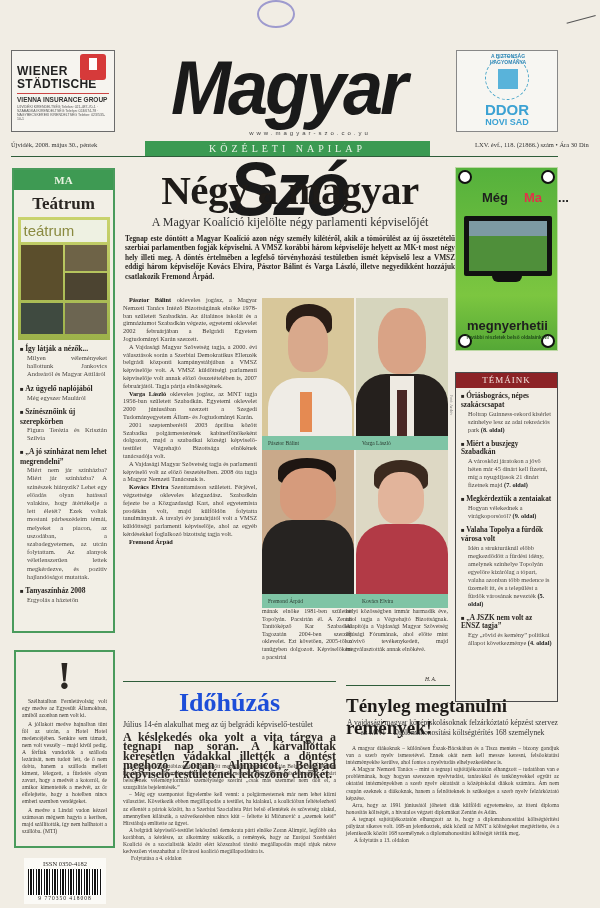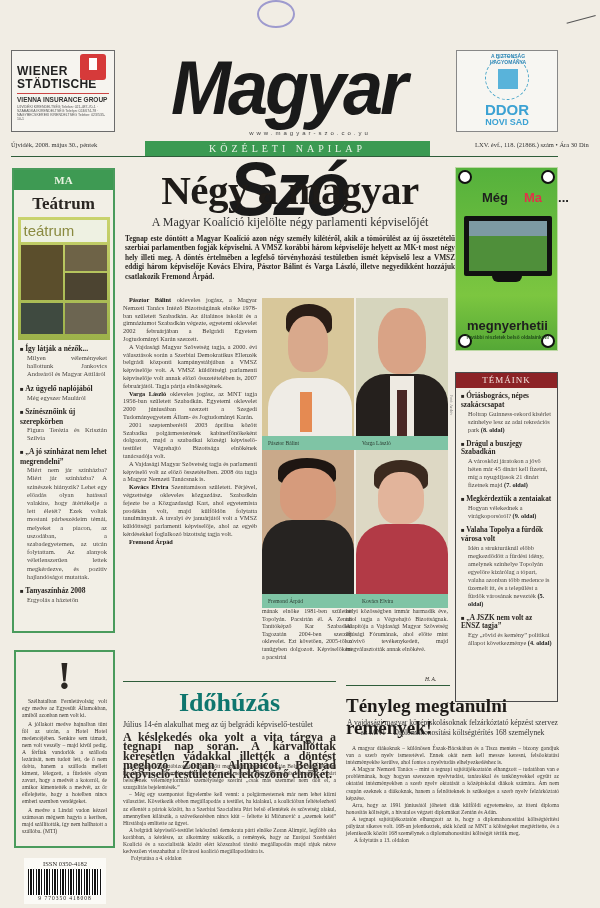--- a/index.html
+++ b/index.html
@@ -98,21 +98,21 @@
   .temaink { left: 455px; top: 362px; width: 103px; height: 330px; border: 1px solid #4b4b4b; margin-top: 10px; }
   .temaink .bar { height: 15px; background: #8c2326; color: #f5e6e0; font-size: 9px; letter-spacing: 1px; text-align: center; line-height: 15px; }
   .temaink ul { list-style: none; padding: 4px 5px 0 5px; }
   .temaink li { margin-bottom: 6px; }
   .temaink .th { font-size: 7.3px; font-weight: bold; line-height: 8.8px; }
   .temaink .th::before { content: "■ "; font-size: 6px; }
   .temaink .tt { font-size: 6.3px; line-height: 8px; color: #4a4540; padding-left: 7px; }
   .temaink .tt b { color: #222; }
 
   
-  .s2-h { left: 123px; top: 688px; width: 213px; text-align: center; font-size: 26px; font-weight: bold; color: #0f766e; line-height: 30px; }
+  .s2-h { left: 123px; top: 688px; width: 213px; text-align: center; font-size: 26px; font-weight: bold; color: #1d4ed8; line-height: 30px; }
   .s2-deck { left: 123px; top: 720px; width: 213px; text-align: left; font-size: 8px; color: #333; }
   .s2-intro { left: 123px; top: 733px; width: 213px; font-size: 12px; font-weight: bold; line-height: 9.3px; text-align: justify; }
   .s2-body { left: 123px; top: 763px; width: 213px; font-size: 5.6px; line-height: 7.1px; color: #3d3833; text-align: justify; }
   .s2-body p { text-indent: 6px; }
   .s3-h { left: 346px; top: 695px; width: 213px; text-align: left; font-size: 19px; font-weight: bold; color: #1e1b18; line-height: 22px; }
   .s3-deck { left: 346px; top: 718px; width: 213px; text-align: center; font-size: 7.6px; line-height: 9.5px; color: #333; }
   .s3-body { left: 346px; top: 745px; width: 213px; font-size: 5.6px; line-height: 7.1px; color: #3d3833; text-align: justify; }
   .s3-body p { text-indent: 6px; }
   .cont { font-style: normal; font-size: 5.6px; padding-left: 8px; }
 </style>
@@ -268,21 +268,21 @@
 </div>
 
 <div class="abs temaink">
   <div class="bar">TÉMÁINK</div>
   <ul>
     <li>
       <div class="th">Óriásbogrács, népes szakácscsapat</div>
       <div class="tt"><span>Holtrap Guinness-rekord kísérlet színhelye lesz az adai rekreációs park</span> <b>(8. oldal)</b></div>
     </li>
     <li>
-      <div class="th">Drágul a buszjegy Szabadkán</div>
+      <div class="th">Miért a buszjegy Szabadkán</div>
       <div class="tt"><span>A városközi járatokon a jövő héten már 45 dinárt kell fizetni, míg a nyugdíjasok 21 dinárt fizetnek majd</span> <b>(7. oldal)</b></div>
     </li>
     <li>
       <div class="th">Megkérdeztük a zentaiakat</div>
       <div class="tt"><span>Hogyan vélekednek a virágkoporsóról?</span> <b>(9. oldal)</b></div>
     </li>
     <li>
       <div class="th">Valaha Topolya a fürdők városa volt</div>
       <div class="tt"><span>Idén a strukturáknál előbb megkezdődött a fürdési idény, amelynek színhelye Topolyán egyelőre kizárólag a tópart, valaha azonban több medence is üzemelt itt, és a települést a fürdők városának nevezték</span> <b>(5. oldal)</b></div>
     </li>

